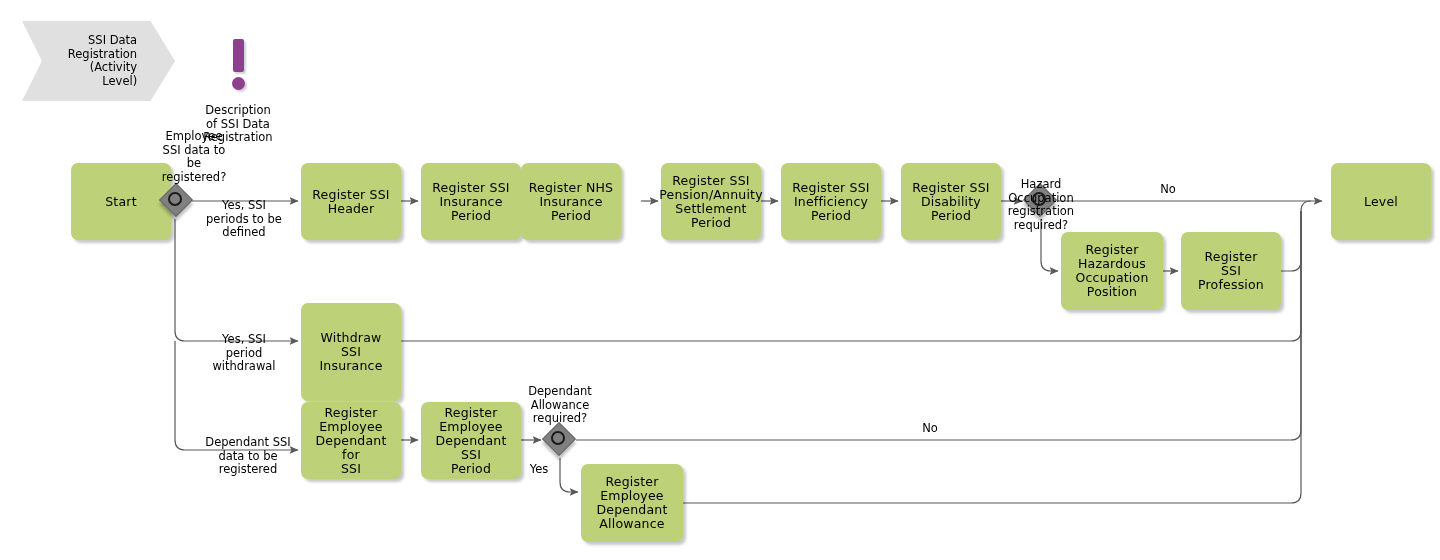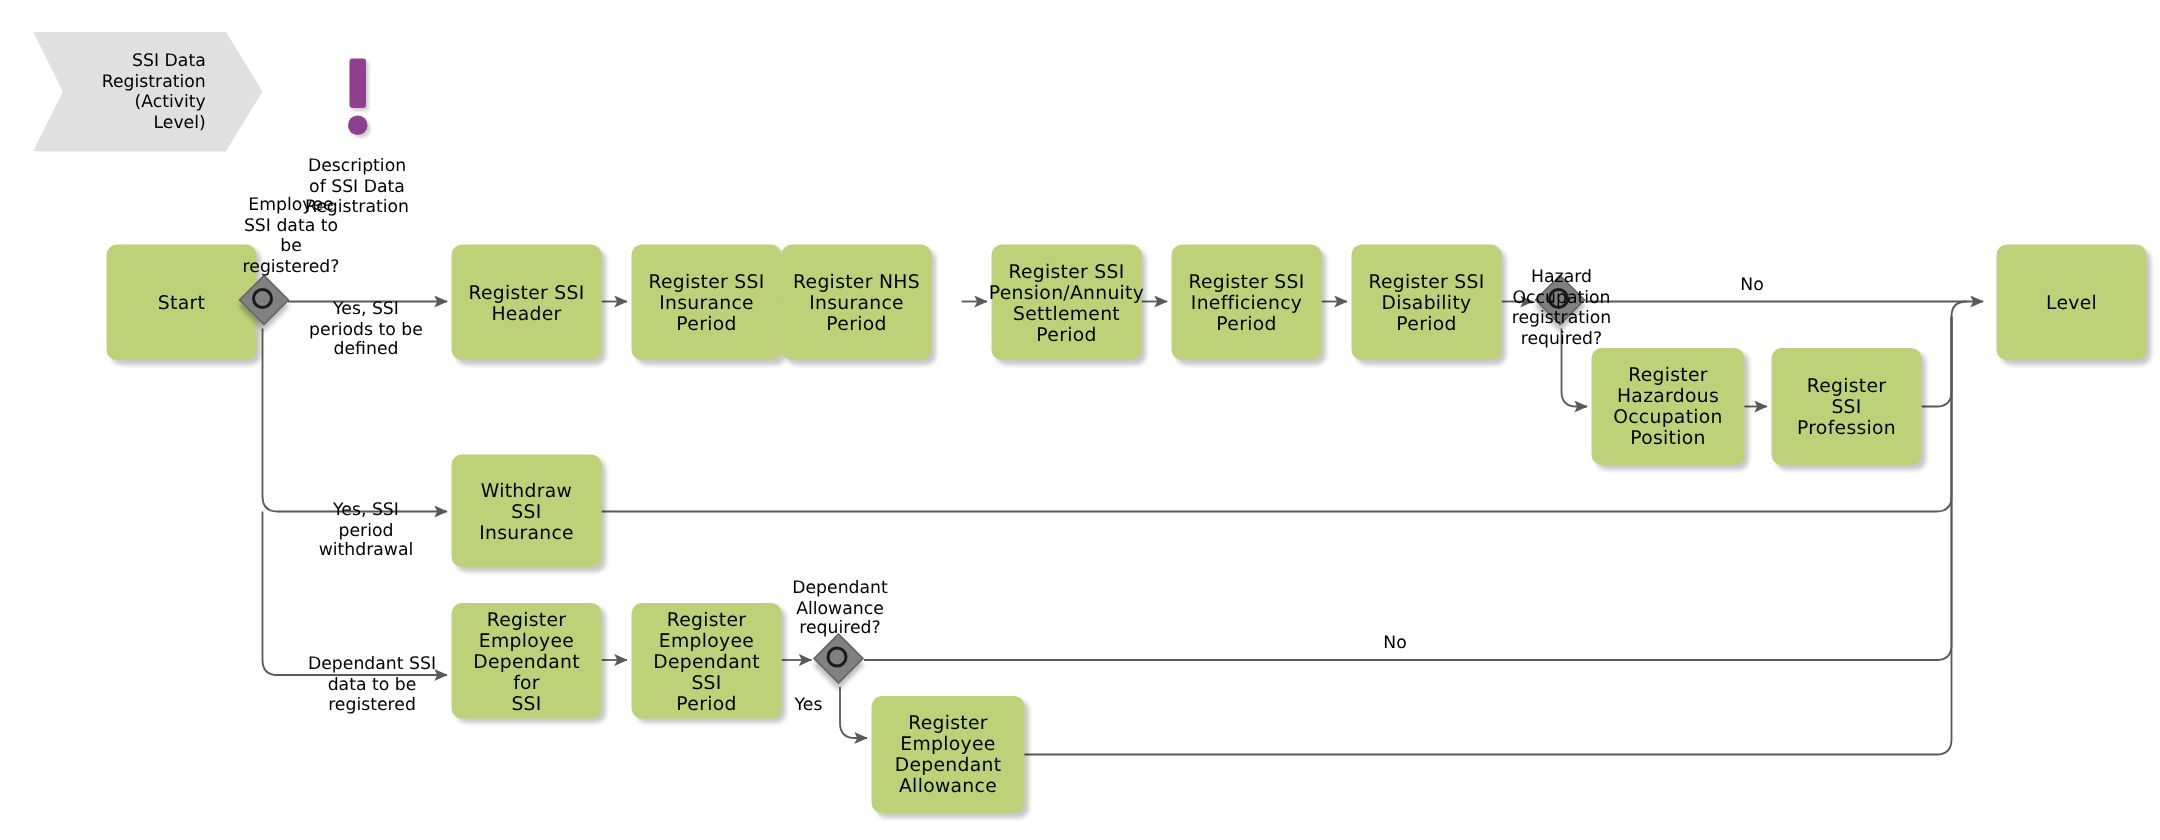--- a/index.html
+++ b/index.html
@@ -252,21 +252,21 @@
 Occupation
 Position</span>
   </div>
 
   <div class="task" style="left:1181px; top:232px; width:100px; height:78px;">
     <span>Register
 SSI
 Profession</span>
   </div>
 
-  <div class="task" style="left:301px; top:303px; width:100px; height:75px;">
+  <div class="task" style="left:301px; top:303px; width:100px; height:98px;">
     <span>Withdraw
 SSI
 Insurance</span>
   </div>
 
   <div class="task" style="left:301px; top:402px; width:100px; height:77px;">
     <span>Register
 Employee
 Dependant for
 SSI</span>

